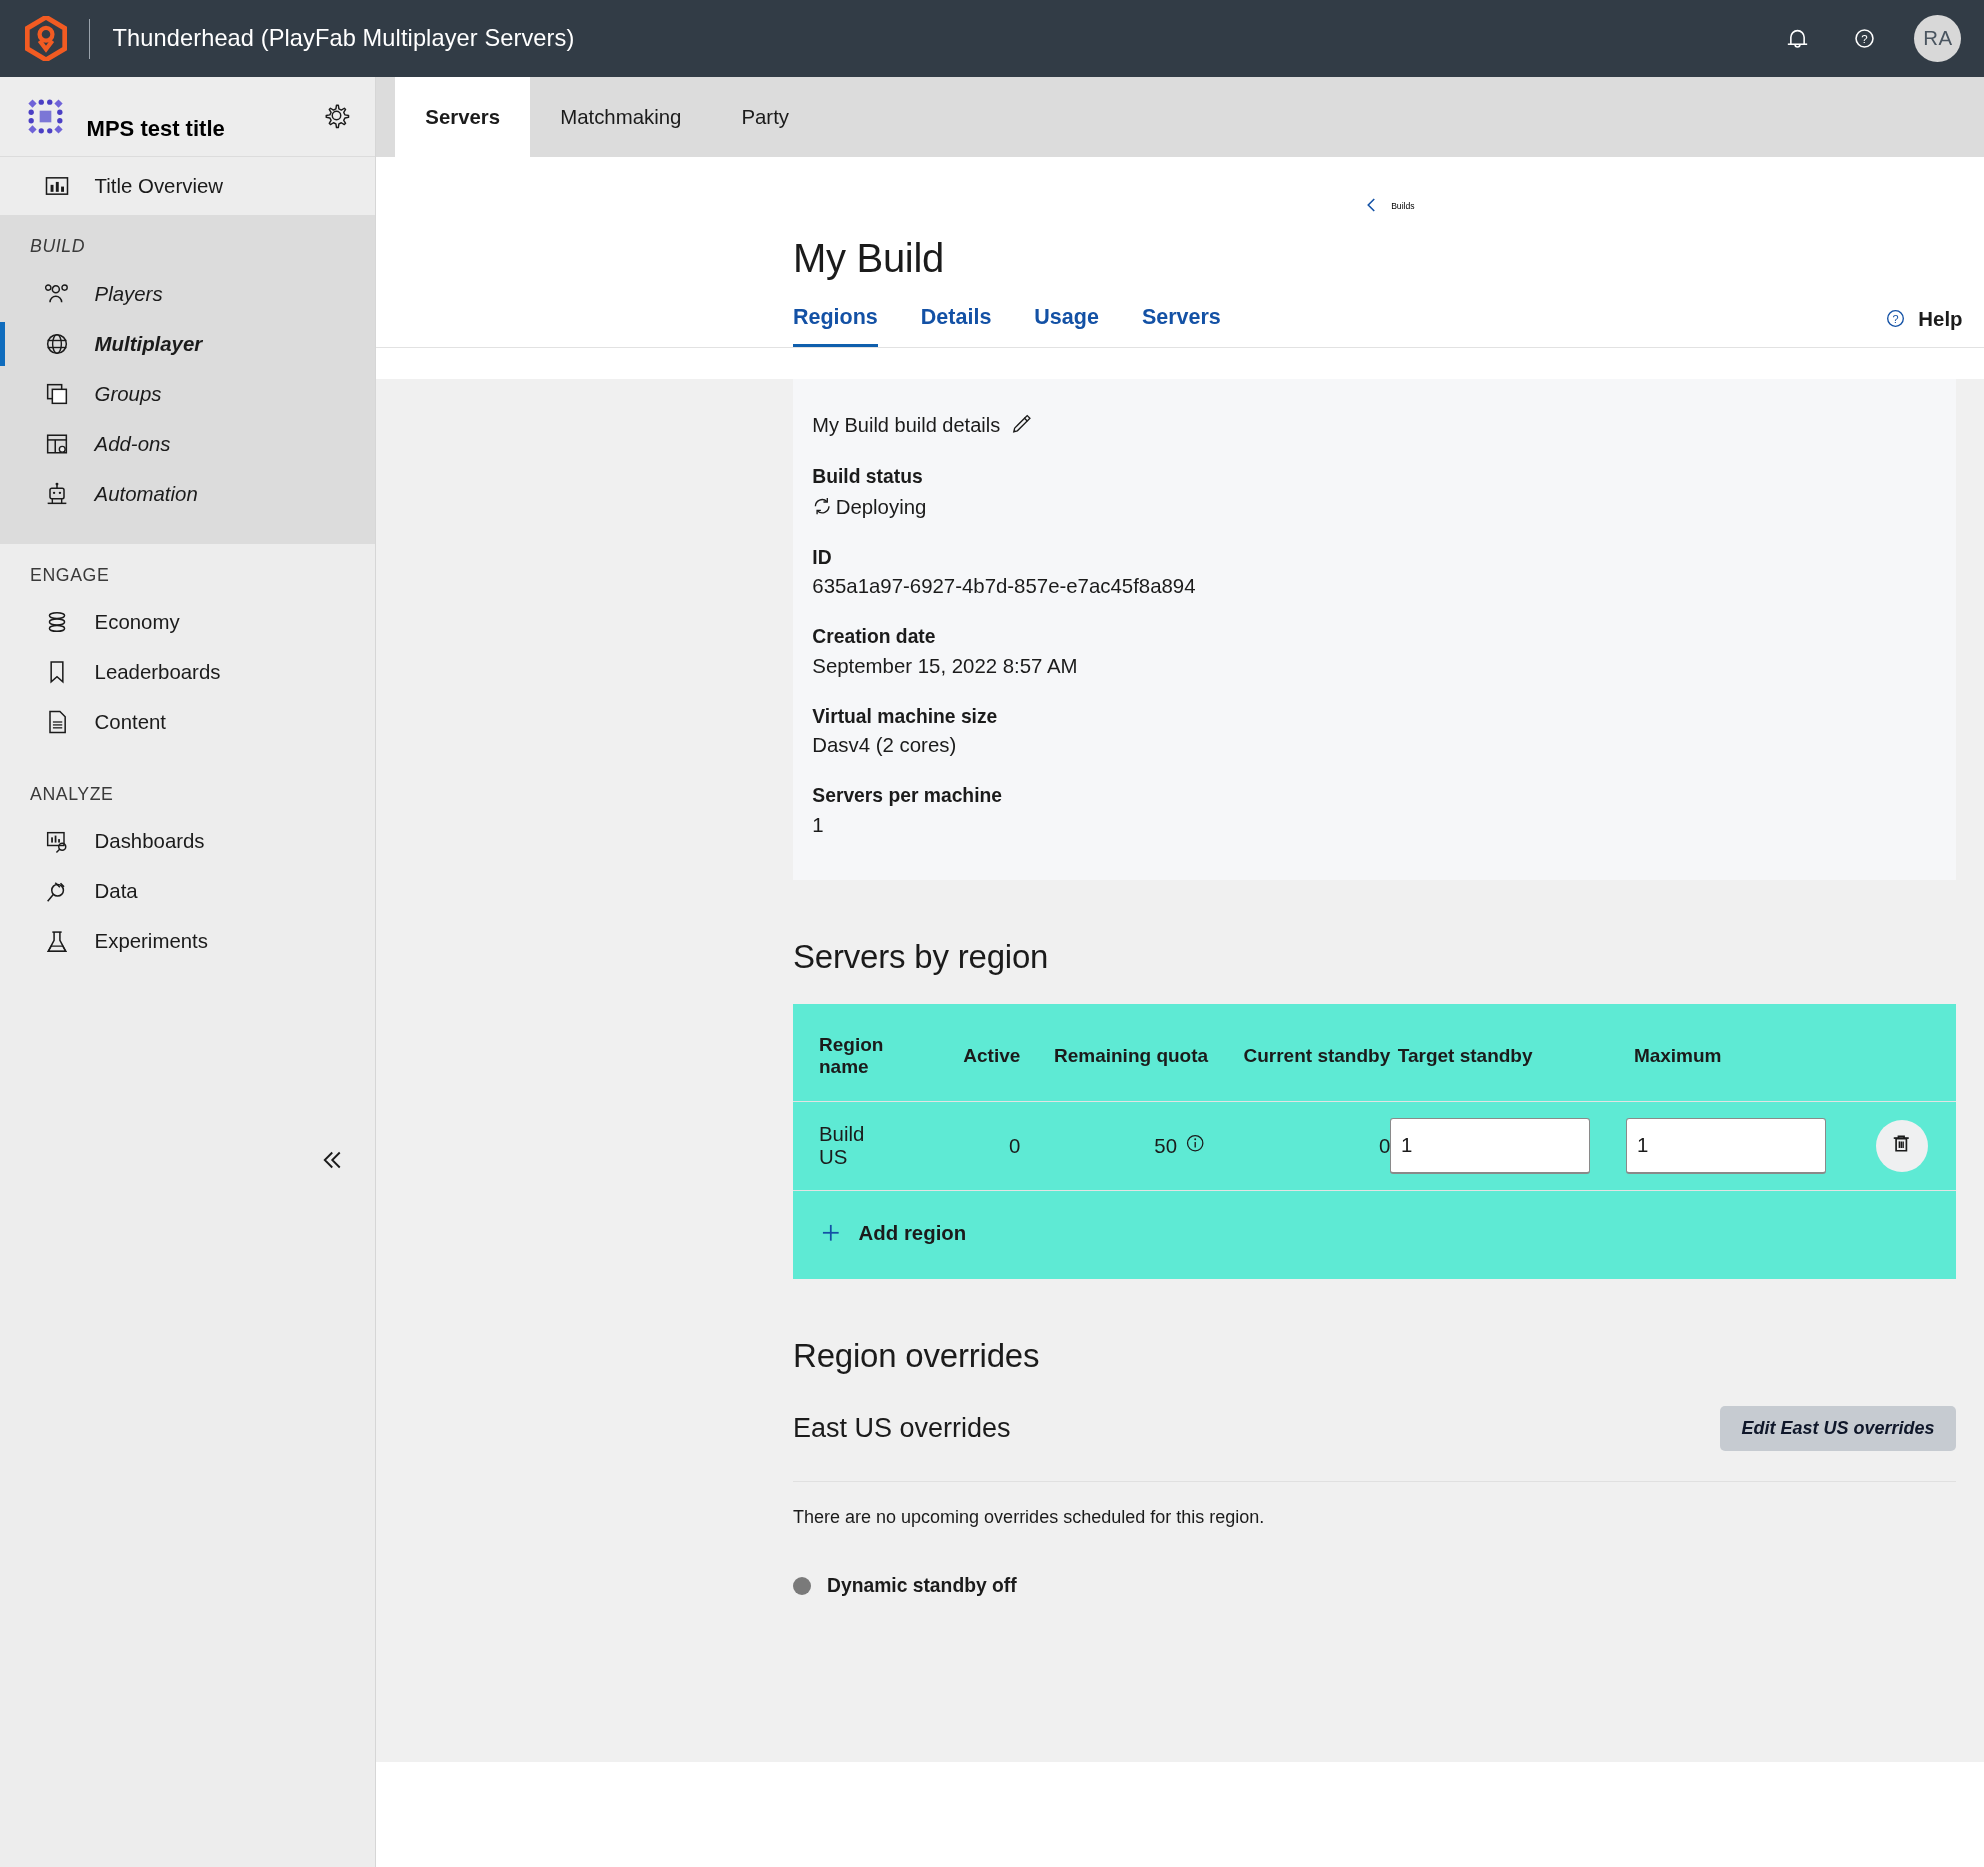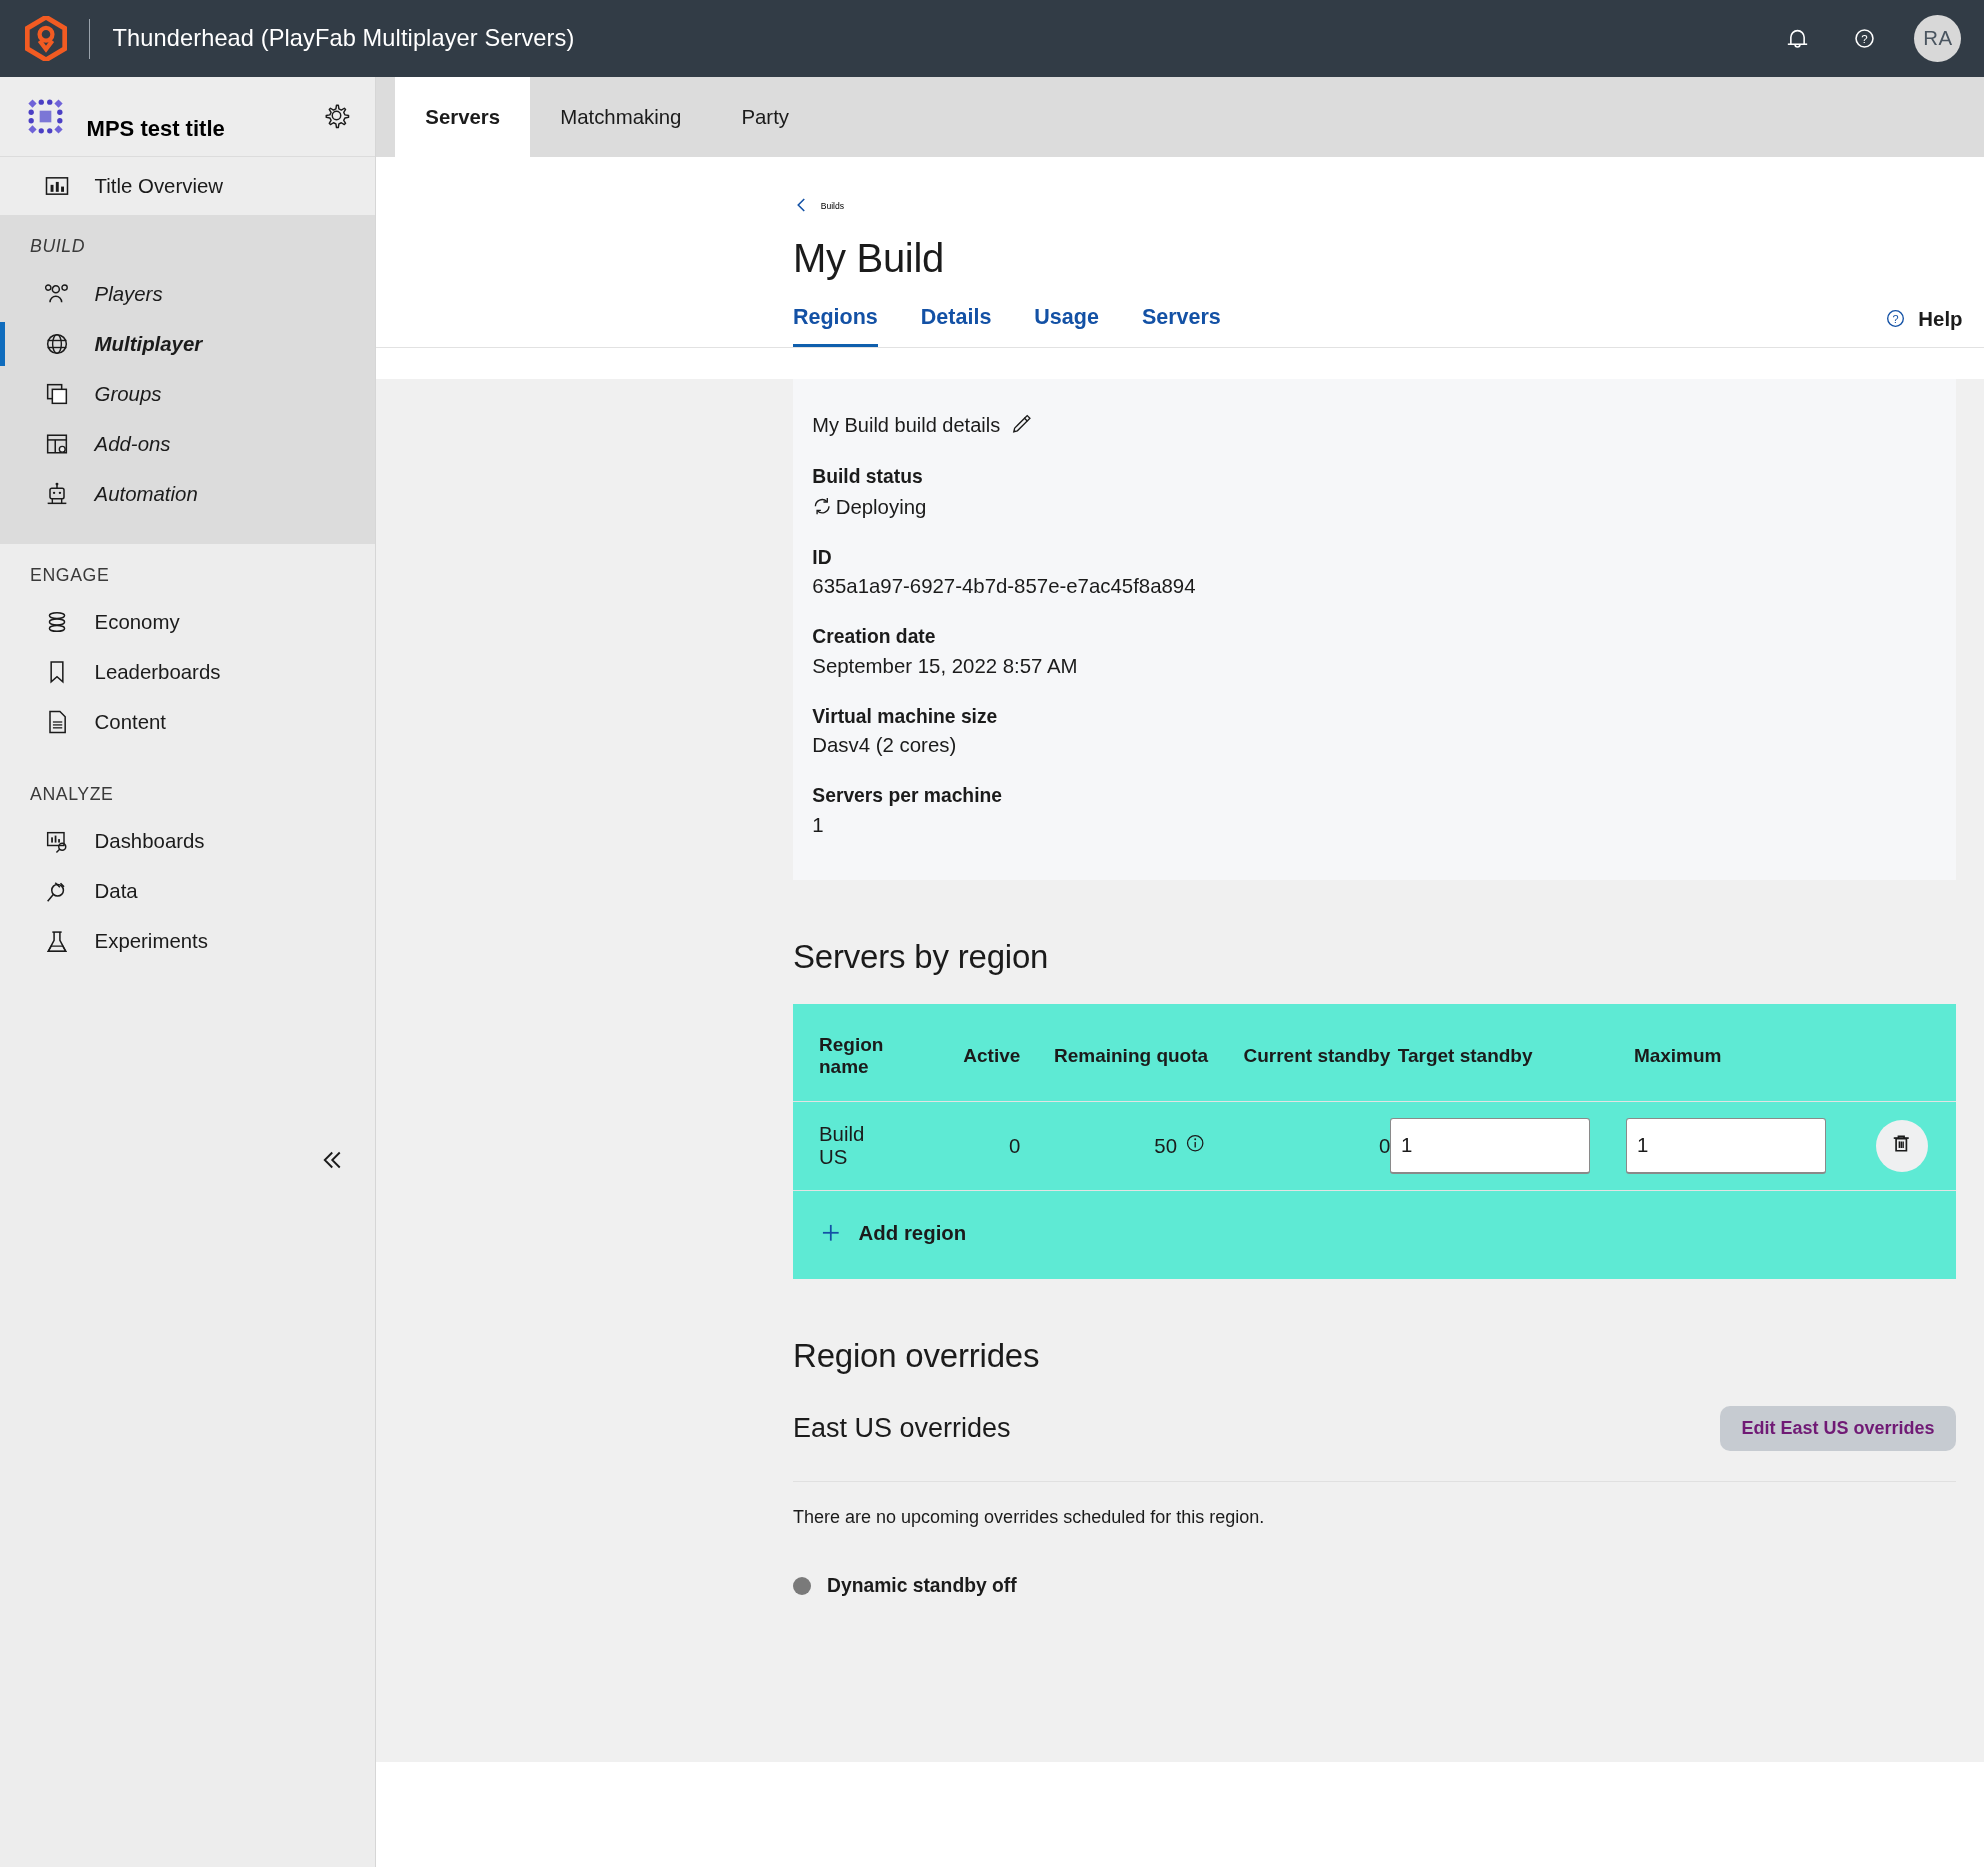--- a/index.html
+++ b/index.html
@@ -203,25 +203,26 @@
   }
   .add-region .txt { font-size: 20.4px; font-weight: 700; color: #1b1b1b; }
 
   .overrides-head {
     display: flex; align-items: center;
     padding: 31px 29px 0 417px;
   }
   .overrides-sub { font-size: 27px; font-weight: 300; color: #1b1b1b; }
   .btn-grey {
     margin-left: auto;
-    background: #C6CBD1; color: #701a75;
+    background: #C6CBD1; color: #0f172a;
     font-size: 18px; font-weight: 700;
-    border: none; border-radius: 10px;
+    border: none; border-radius: 5px;
     padding: 12.3px 21.5px; cursor: pointer;
     font-family: "Liberation Sans", sans-serif;
+    font-style: italic;
   }
   .divider-line { height: 1.1px; background: #e0e0e0; margin: 30px 29px 0 417px; }
   .note {
     font-size: 18px; color: #1b1b1b; padding: 25px 0 0 417px;
   }
   .standby-row {
     display: flex; align-items: center; gap: 16px; padding: 47px 0 0 417px;
   }
   .dot { width: 18px; height: 18px; border-radius: 50%; background: #7a7a7a; }
   .standby-row .txt { font-size: 19.3px; font-weight: 700; color: #1b1b1b; }
@@ -462,21 +463,21 @@
   <div class="main">
 
     <div class="tabstrip">
       <div class="tab active">Servers</div>
       <div class="tab">Matchmaking</div>
       <div class="tab">Party</div>
     </div>
 
     <div class="content">
 
-      <div class="crumb-pad" style="padding-top:39px;">
+      <div class="crumb-pad" style="padding-top:39px;text-align:center;">
         <span style="display:inline-flex;align-items:center;gap:9.7px;cursor:pointer;">
           <span>
             <svg viewBox="0 0 24 24" width="18" height="18">
               <polyline points="15,4 7,12 15,20" fill="none" stroke="#1351A5" stroke-width="2.1"></polyline>
             </svg>
           </span>
           <span class="txt">Builds</span>
         </span>
       </div>
 

